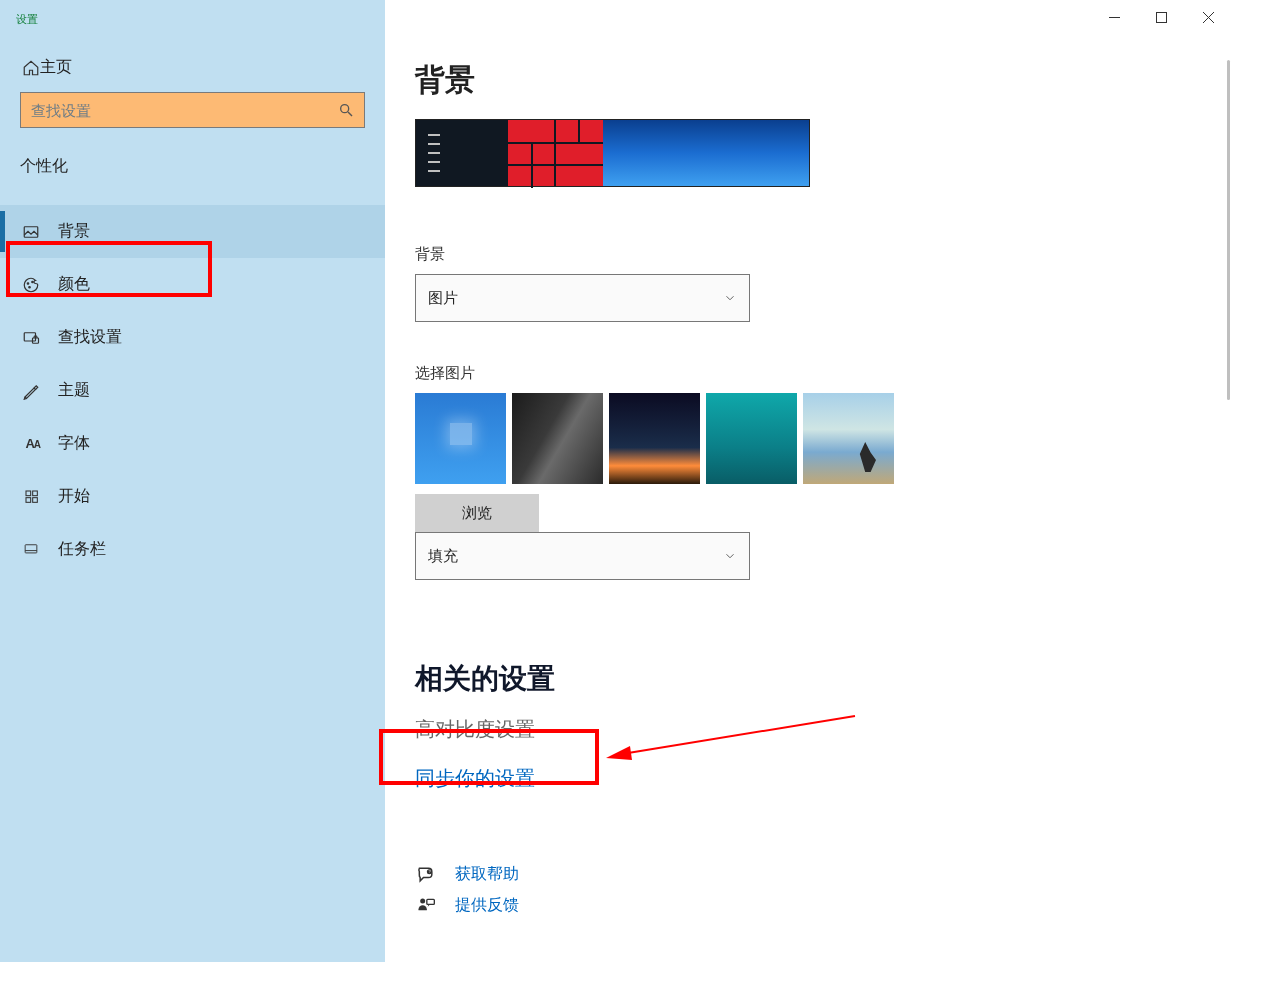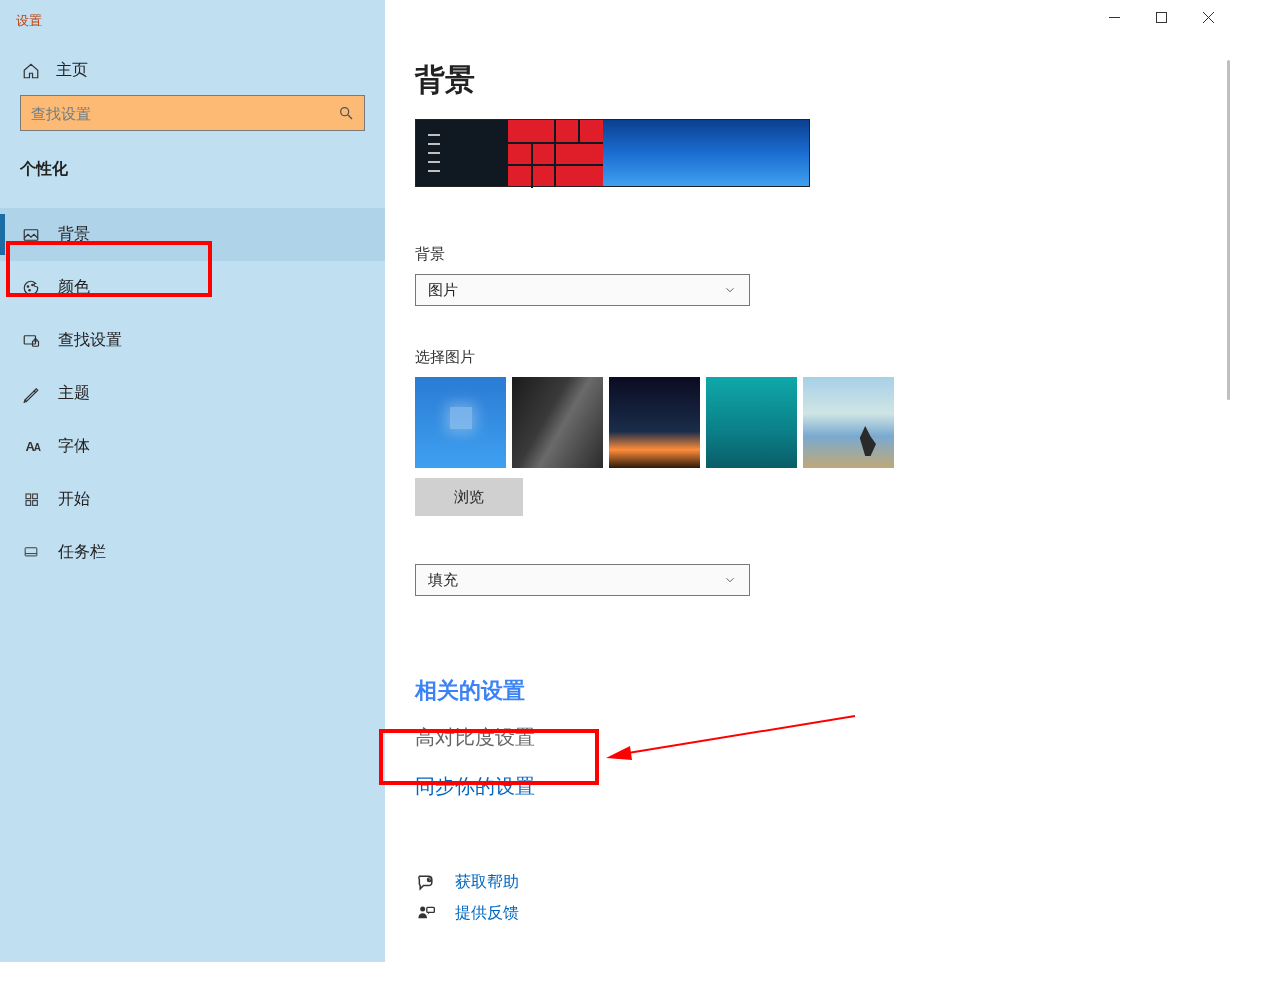--- a/index.html
+++ b/index.html
@@ -1,30 +1,30 @@
 <!DOCTYPE html>
 <html><head>
 <meta charset="utf-8">
 <style>
 * { margin: 0; padding: 0; box-sizing: border-box; font-family: "Microsoft YaHei", "Segoe UI", sans-serif; }
 body { width: 1232px; height: 962px; background: #fff; display: flex; position: relative; overflow: hidden; }
 
 
 .sidebar { width: 385px; background: #c0dff1; height: 100%; display: flex; flex-direction: column; }
-.sidebar-title { font-size: 13px; padding: 12px 16px 20px 16px; color: #c2410c; }
-.home-item { display: flex; align-items: center; gap: 16px; padding: 10px 20px 14px 22px; }
+.sidebar-title { font-size: 11px; padding: 12px 16px 20px 16px; color: #15803d; }
+.home-item { display: flex; align-items: center; padding: 10px 20px 14px 22px; }
 .home-icon { width: 18px; height: 18px; }
 .home-label { font-size: 16px; color: #222; }
 .search-wrap { padding: 0 20px 18px 20px; }
 .search { display: flex; align-items: center; width: 345px; height: 36px; background: #fdba74; border: 1px solid #7a7a7a; padding: 0 10px; }
 .search input { flex: 1; border: none; background: transparent; font-size: 15px; color: #666; outline: none; }
 .search input::placeholder { color: #6d7c86; }
 .search-icon { width: 16px; height: 16px; color: #555; }
 
-.group-label { font-size: 16px; font-weight: 700; padding: 10px 20px 28px 20px; color: #222; }
+.group-label { font-size: 16px; font-weight: 400; padding: 10px 20px 28px 20px; color: #222; }
 
 .nav { display: flex; flex-direction: column; }
 .nav-item { display: flex; align-items: center; gap: 18px; padding: 16px 20px 16px 22px; cursor: pointer; position: relative; }
 .nav-item.active { background: #afd3e8; }
 .nav-item.active::before { content: ""; position: absolute; left: 0; top: 6px; bottom: 6px; width: 5px; background: #1a6ea5; }
 .nav-item-icon { width: 18px; height: 18px; display: flex; align-items: center; justify-content: flex-end; }
 .nav-item-label { font-size: 16px; color: #222; }
 
 
 .red-box-1 { position: absolute; left: 6px; top: 241px; width: 206px; height: 56px; border: 4px solid #ff0000; pointer-events: none; z-index: 50; }
@@ -46,39 +46,39 @@
 .preview .tile-area { position: absolute; left: 92px; top: 0; width: 95px; height: 100%; background: #e01e2a; }
 .preview .tile-area::before, .preview .tile-area::after { content: ""; position: absolute; background: #101822; }
 .preview .tile-area::before { left: 46px; top: 0; bottom: 0; width: 2px; }
 .preview .tile-area::after { top: 22px; left: 0; right: 0; height: 2px; }
 .preview .tile-cross-h { position: absolute; top:44px; left:0; width:95px; height:2px; background:#101822; }
 .preview .tile-cross-v { position: absolute; left:70px; top:0; width:2px; height:22px; background:#101822; }
 .preview .tile-cross-v2 { position: absolute; left:23px; top:22px; width:2px; height:46px; background:#101822; }
 .preview .desktop { position: absolute; left: 187px; right: 0; top: 0; bottom: 0; background: linear-gradient(180deg, #0a3f8f 0%, #1b6dd1 50%, #3fa0f0 100%); }
 
 .section-label { font-size: 15px; color: #333; margin-bottom: 10px; }
-.dropdown { width: 335px; height: 32px; border: 1.5px solid #777; background: #fafafa; display: flex; align-items: center; justify-content: space-between; padding: 0 12px; cursor: pointer; margin-bottom: 42px; }
+.dropdown { width: 335px; height: 48px; border: 1.5px solid #777; background: #fafafa; display: flex; align-items: center; justify-content: space-between; padding: 0 12px; cursor: pointer; margin-bottom: 42px; }
 .dropdown-value { font-size: 15px; color: #222; }
 .chevron { width: 14px; height: 14px; }
 
 .thumbs { display: flex; gap: 6px; margin-bottom: 10px; }
 .thumb { width: 91px; height: 91px; cursor: pointer; }
 .thumb.t1 { background: linear-gradient(180deg, #2a7bd4 0%, #3fa0f0 100%); position: relative; }
 .thumb.t1::after { content:""; position:absolute; left: 35px; top: 30px; width: 22px; height: 22px; background: rgba(255,255,255,0.35); box-shadow: 0 0 14px 4px rgba(255,255,255,0.3); }
 .thumb.t2 { background: linear-gradient(120deg, #1b1b1b 0%, #3a3a3a 40%, #6a6a6a 55%, #2b2b2b 100%); }
 .thumb.t3 { background: linear-gradient(180deg, #0b0b22 0%, #1a2d4a 60%, #ff8c3a 80%, #2a1a0a 100%); }
 .thumb.t4 { background: linear-gradient(180deg, #0fa8aa 0%, #0b7f88 60%, #095d66 100%); }
 .thumb.t5 { background: linear-gradient(180deg, #a7d0e8 0%, #cfe5e4 40%, #7aaad0 65%, #c0a878 100%); position: relative; }
 .thumb.t5::after { content:""; position:absolute; left: 55px; bottom: 12px; width: 18px; height: 30px; background: #2a2a2a; clip-path: polygon(40% 100%, 10% 40%, 40% 0, 70% 35%, 100% 60%, 70% 100%); }
 
-.browse { display: inline-block; width: 108px; height: 38px; background: #d0d0d0; border: none; font-size: 15px; color: #222; cursor: pointer; margin-bottom: 48px; }
+.browse { display: inline-block; width: 124px; height: 38px; background: #d0d0d0; border: none; font-size: 15px; color: #222; cursor: pointer; }
 
 .dd2 { margin-bottom: 80px; }
 
-.related-title { font-size: 22px; font-weight: 600; color: #3b82f6; margin-bottom: 18px; }
+.related-title { font-size: 28px; font-weight: 600; color: #0f172a; margin-bottom: 18px; }
 .link { font-size: 20px; color: #0067c0; cursor: pointer; margin-bottom: 22px; }
 .link.muted { color: #666; }
 
 .help-row { display: flex; align-items: center; gap: 18px; margin-bottom: 10px; }
 .help-icon { width: 22px; height: 20px; display: flex; align-items: center; justify-content: center; color: #333; }
 .help-label { font-size: 16px; color: #0067c0; cursor: pointer; }
 
 .scrollbar { position:absolute; right:2px; top: 60px; width: 3px; height: 340px; background:#bfbfbf; border-radius: 2px; }
 </style>
 </head>

